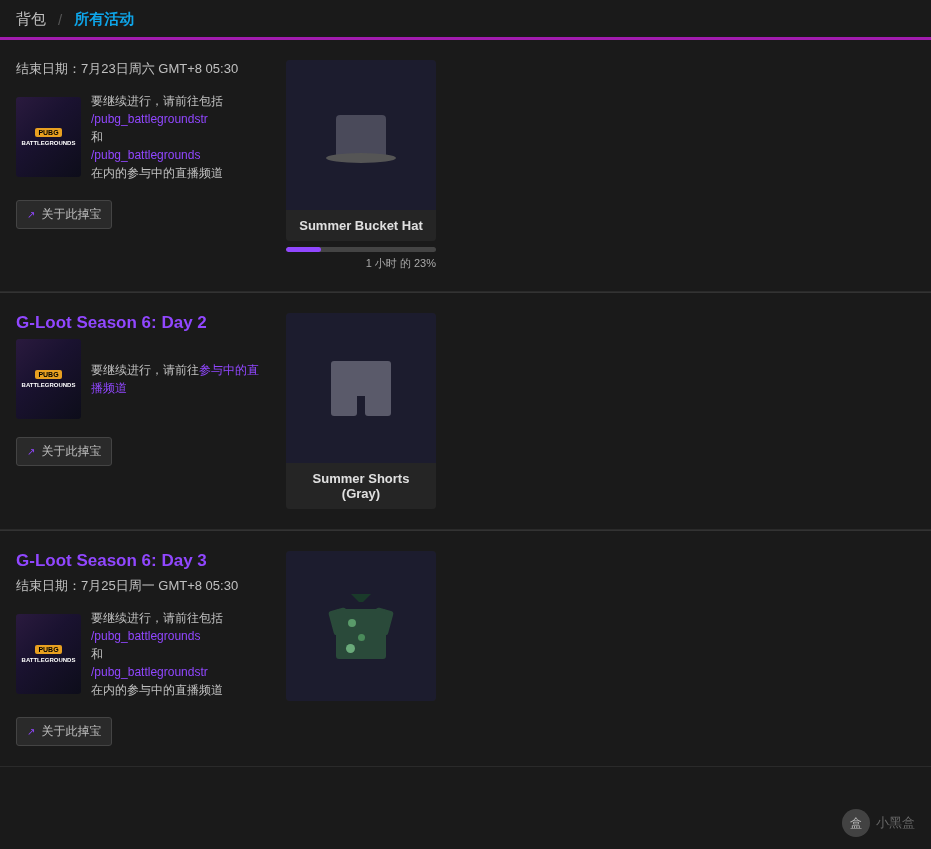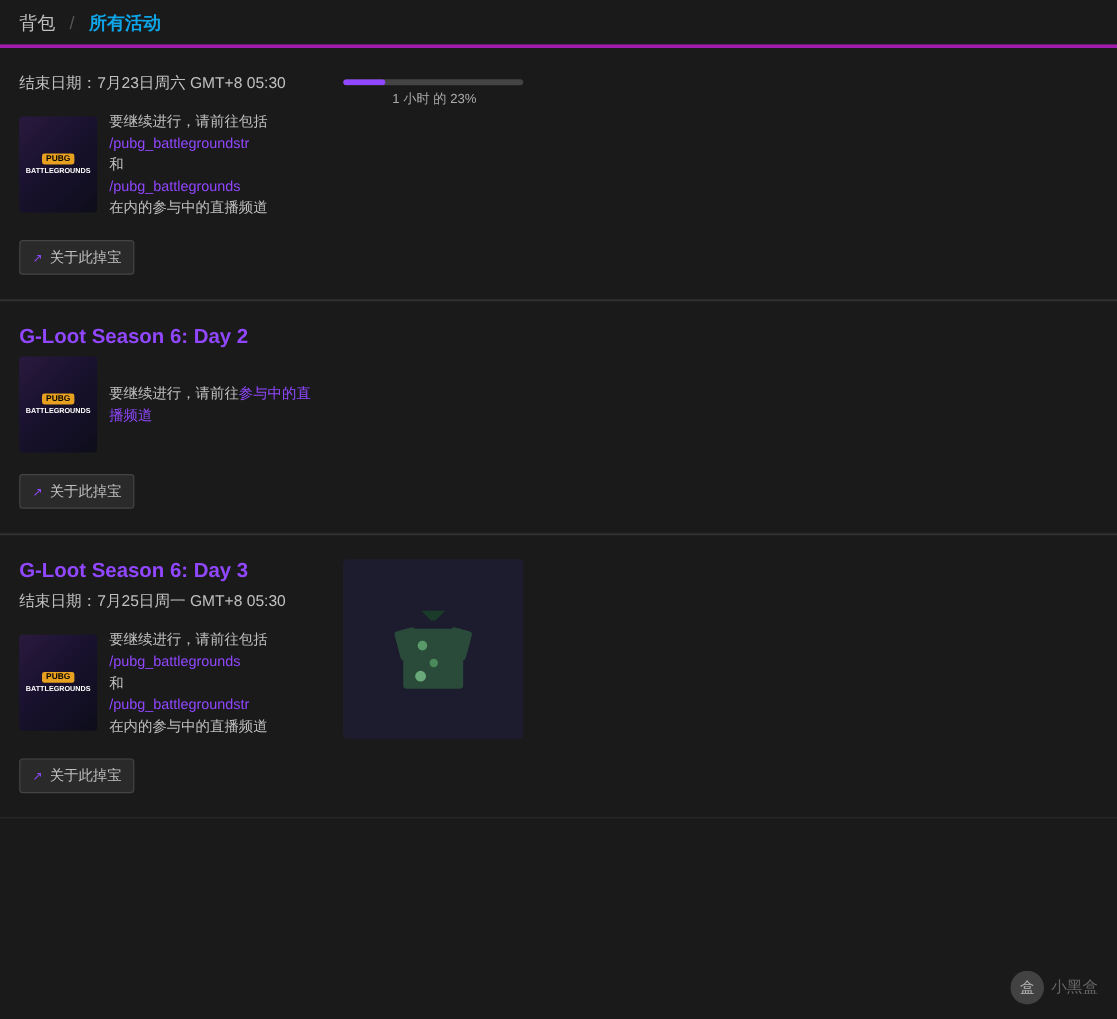--- a/index.html
+++ b/index.html
@@ -317,21 +317,21 @@
     .progress-bar-fill {
       height: 100%;
       background: #9147ff;
       border-radius: 3px;
     }
 
     .progress-text {
       font-size: 11px;
       color: #aaa;
       margin-top: 4px;
-      text-align: center;
+      text-align: right;
       padding-left: 2px;
     }
 
     .watermark {
       position: fixed;
       bottom: 12px;
       right: 16px;
       display: flex;
       align-items: center;
       gap: 6px;
@@ -378,20 +378,29 @@
         <span class="link">/pubg_battlegrounds</span><br>
         在内的参与中的直播频道
       </div>
     </div>
     <button class="event-button">
       <span class="arrow-icon">↗</span>
       <span>关于此掉宝</span>
     </button>
   </div>
   <div class="reward-area">
+    <div class="reward-card">
+      <div class="reward-image">
+        <div class="hat-shape">
+          <div class="hat-body"></div>
+          <div class="hat-brim"></div>
+        </div>
+      </div>
+      <div class="reward-label">Summer Bucket Hat</div>
+    </div>
     <div class="progress-container">
       <div class="progress-bar-bg">
         <div class="progress-bar-fill" style="width: 23%"></div>
       </div>
       <div class="progress-text">1 小时 的 23%</div>
     </div>
   </div>
 </div>
 
 <div class="divider"></div>
@@ -407,20 +416,32 @@
         </div>
       </div>
       <div class="event-desc">
         要继续进行，请前往<span class="link">参与中的直播频道</span>
       </div>
     </div>
     <button class="event-button">
       <span class="arrow-icon">↗</span>
       <span>关于此掉宝</span>
     </button>
+  </div>
+  <div class="reward-area">
+    <div class="reward-card">
+      <div class="reward-image">
+        <div class="shorts-shape">
+          <div class="shorts-body"></div>
+          <div class="shorts-left-leg"></div>
+          <div class="shorts-right-leg"></div>
+        </div>
+      </div>
+      <div class="reward-label">Summer Shorts<br>(Gray)</div>
+    </div>
   </div>
 </div>
 
 <div class="divider"></div>
 
 <div class="event-section">
   <div class="event-info">
     <div class="event-title">G-Loot Season 6: Day 3</div>
     <div class="event-date">结束日期：7月25日周一 GMT+8 05:30</div>
     <div class="event-game-row">

